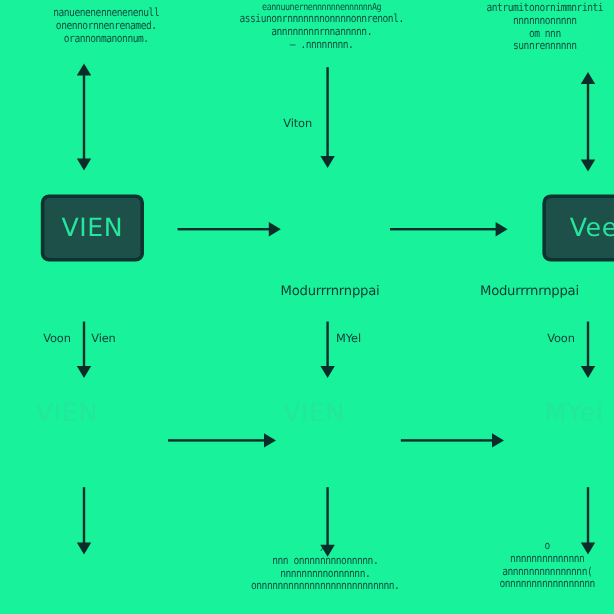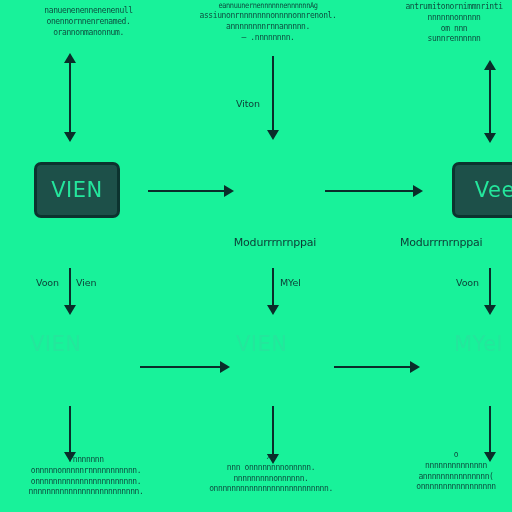--- a/index.html
+++ b/index.html
@@ -176,26 +176,20 @@
 
   <div class="vline" style="left:69px;top:406px;height:50px;"></div>
   <div class="arrow-d" style="left:64px;top:452px;"></div>
 
   <div class="vline" style="left:272px;top:406px;height:52px;"></div>
   <div class="arrow-d" style="left:267px;top:454px;"></div>
 
   <div class="vline" style="left:489px;top:406px;height:50px;"></div>
   <div class="arrow-d" style="left:484px;top:452px;"></div>
 
-  <div class="textblock" style="left:0px;top:455px;width:172px;">
-    <div class="tline">rnnnnnnn</div>
-    <div class="tline">onnnnnonnnnnrnnnnnnnnnnn.</div>
-    <div class="tline">onnnnnnnnnnnnnnnnnnnnnnn.</div>
-    <div class="tline">nnnnnnnnnnnnnnnnnnnnnnnnn.</div>
-  </div>
 
   <div class="textblock" style="left:182px;top:452px;width:178px;">
     <div class="tline">x.</div>
     <div class="tline">nnn    onnnnnnnnonnnnn.</div>
     <div class="tline">nnnnnnnnnonnnnnn.</div>
     <div class="tline">onnnnnnnnnnnnnnnnnnnnnnnnnn.</div>
   </div>
 
   <div class="textblock" style="left:392px;top:450px;width:128px;">
     <div class="tline">o</div>

